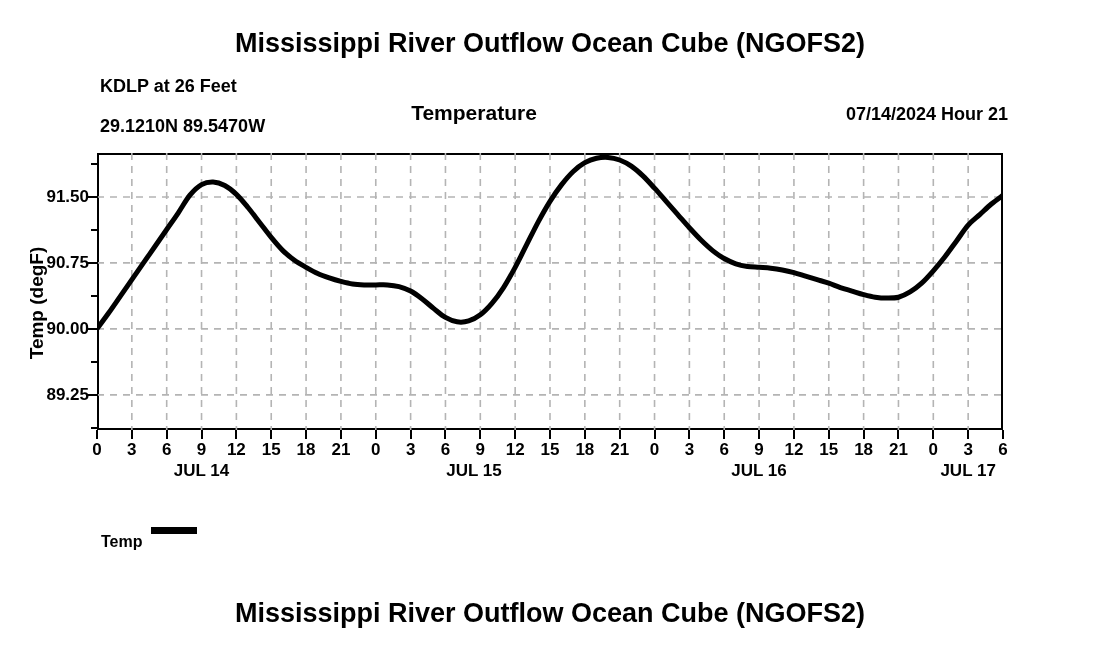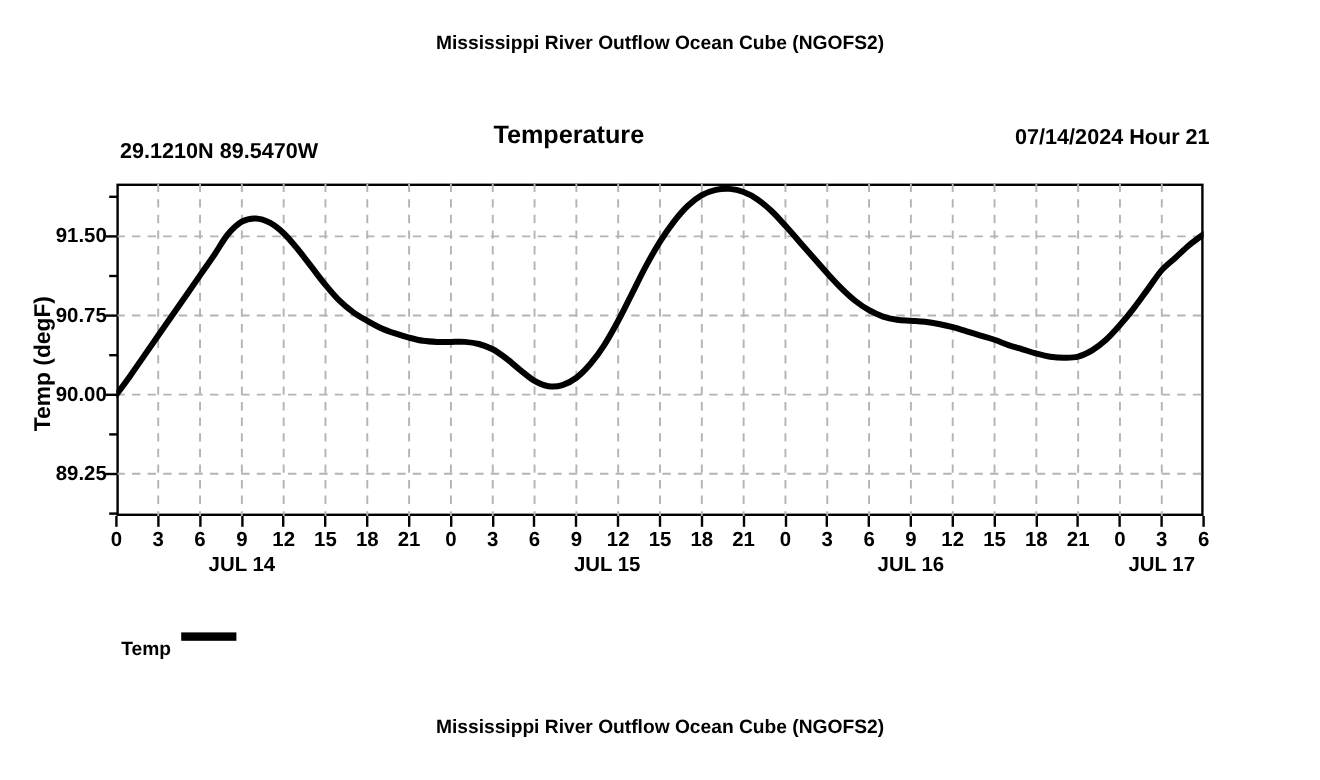--- a/index.html
+++ b/index.html
@@ -19,21 +19,21 @@
     position: relative;
     width: 1100px;
     height: 650px;
   }
   .abs { position: absolute; }
 
   .main-title {
     left: 0;
     width: 1100px;
     text-align: center;
-    font-size: 16px;
+    font-size: 27px;
     font-weight: bold;
     letter-spacing: 0px;
   }
   #title-top { top: 28px; }
   #title-bottom { top: 598px; }
 
   .hdr {
     font-size: 18px;
     font-weight: bold;
   }
@@ -160,20 +160,21 @@
     background: #000000;
   }
 </style>
 </head>
 <body>
 
 <div id="page">
 
   <div class="abs main-title" id="title-top">Mississippi River Outflow Ocean Cube (NGOFS2)</div>
 
+  <div class="abs hdr" id="hdr-station">KDLP at 26 Feet</div>
   <div class="abs hdr" id="hdr-coords">29.1210N  89.5470W</div>
   <div class="abs" id="hdr-center">Temperature</div>
   <div class="abs hdr" id="hdr-right">07/14/2024 Hour 21</div>
 
   <div class="abs" id="plot-area">
     <div id="plot-frame"></div>
     <svg id="grid-svg" viewBox="0 0 906 277" preserveAspectRatio="none">
         <line x1="34.84615384615385" y1="0" x2="34.84615384615385" y2="277" stroke="#b4b4b4" stroke-width="1.6" stroke-dasharray="7,6"></line>
         <line x1="69.6923076923077" y1="0" x2="69.6923076923077" y2="277" stroke="#b4b4b4" stroke-width="1.6" stroke-dasharray="7,6"></line>
         <line x1="104.53846153846155" y1="0" x2="104.53846153846155" y2="277" stroke="#b4b4b4" stroke-width="1.6" stroke-dasharray="7,6"></line>
@@ -275,21 +276,21 @@
       <div class="xtick-label" style="left: 863.615px;">18</div>
       <div class="xtick-mark" style="left: 897.462px;"></div>
       <div class="xtick-label" style="left: 898.462px;">21</div>
       <div class="xtick-mark" style="left: 932.308px;"></div>
       <div class="xtick-label" style="left: 933.308px;">0</div>
       <div class="xtick-mark" style="left: 967.154px;"></div>
       <div class="xtick-label" style="left: 968.154px;">3</div>
       <div class="xtick-mark" style="left: 1002px;"></div>
       <div class="xtick-label" style="left: 1003px;">6</div>
       <div class="day-label" style="left: 201.538px;">JUL 14</div>
-      <div class="day-label" style="left: 506px;">JUL 15</div>
+      <div class="day-label" style="left: 474px;">JUL 15</div>
       <div class="day-label" style="left: 759.077px;">JUL 16</div>
       <div class="day-label" style="left: 968.154px;">JUL 17</div>
     </div>
 
   <div id="legend">
     <span id="legend-label">Temp</span>
     <span id="legend-swatch" style="background: rgb(0, 0, 0);"></span>
   </div>
 
   <div class="abs main-title" id="title-bottom">Mississippi River Outflow Ocean Cube (NGOFS2)</div>

